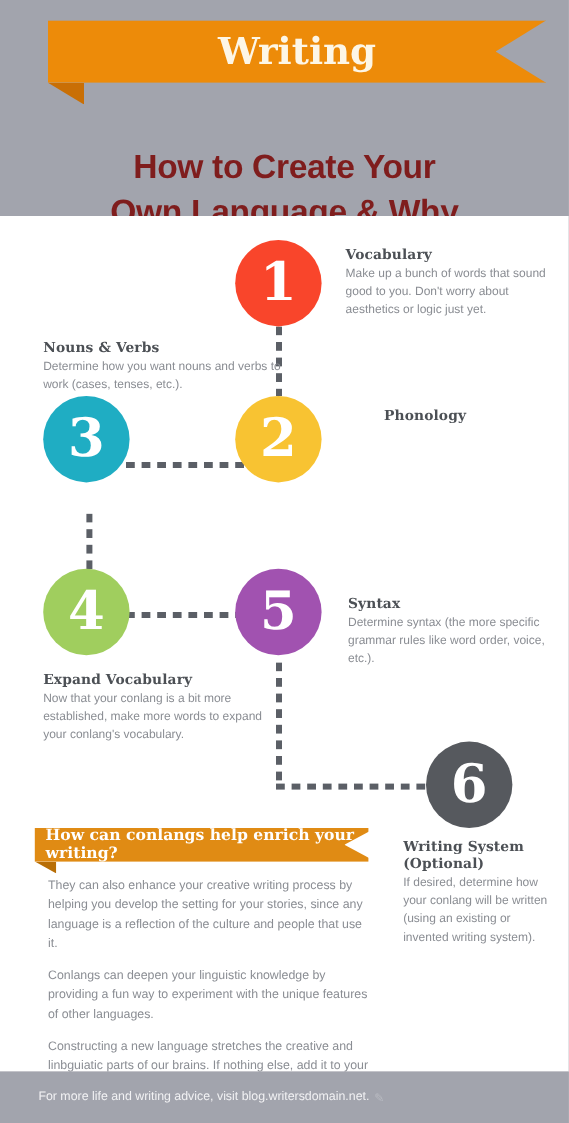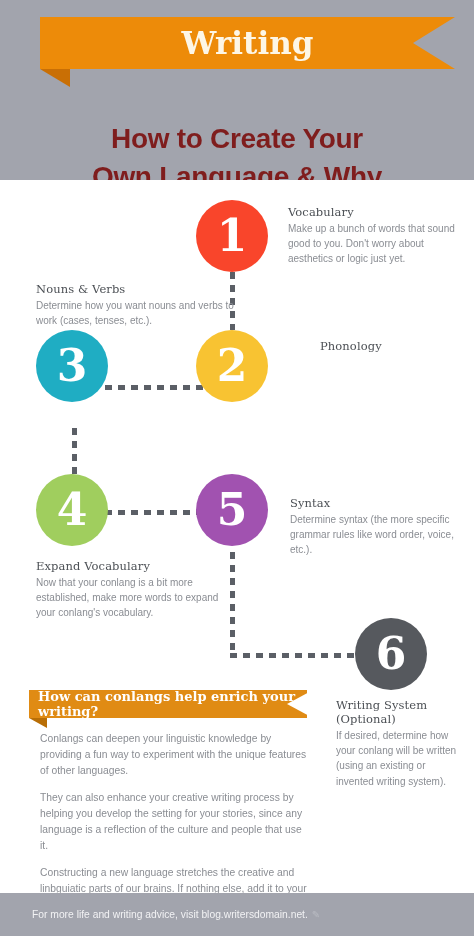--- a/index.html
+++ b/index.html
@@ -68,21 +68,21 @@
     position:absolute; border-radius:50%;
     display:flex; align-items:center; justify-content:center;
     color:#ffffff; font-weight:bold;
     font-family:"DejaVu Serif", serif;
   }
   .node span { display:block; line-height:1; }
 
   
   .step-text { position:absolute; }
   .step-title {
-    color:#4c5055; font-size:11.5px; font-weight:normal;
+    color:#4c5055; font-size:11.5px; font-weight:bold;
     font-family:"DejaVu Serif", serif;
     margin-bottom:2px; letter-spacing:0.1px;
   }
   .step-desc {
     color:#8a8d93; font-size:10px; line-height:1.52;
   }
 
   
   .cta-ribbon-wrap { position:absolute; left:23px; top:690px; width:290px; height:40px; }
   .cta-ribbon {
@@ -201,22 +201,22 @@
   </div>
 
   <div class="cta-ribbon-wrap">
     <div class="cta-ribbon"></div>
     <div class="cta-notch"></div>
     <div class="cta-fold"></div>
     <div class="cta-text">How can conlangs help enrich your writing?</div>
   </div>
 
   <div class="cta-body">
+    <p class="cta-para">They can also enhance your creative writing process by helping you develop the setting for your stories, since any language is a reflection of the culture and people that use it.</p>
     <p class="cta-para">Conlangs can deepen your linguistic knowledge by providing a fun way to experiment with the unique features of other languages.</p>
-    <p class="cta-para">They can also enhance your creative writing process by helping you develop the setting for your stories, since any language is a reflection of the culture and people that use it.</p>
     <p class="cta-para">Constructing a new language stretches the creative and linbguiatic parts of our brains. If nothing else, add it to your list of unique skills!</p>
   </div>
 
   <div class="footer">
     <span class="footer-text">For more life and writing advice, visit blog.writersdomain.net.</span>
     <span class="footer-icon">✎</span>
   </div>
 
 </div>
 

